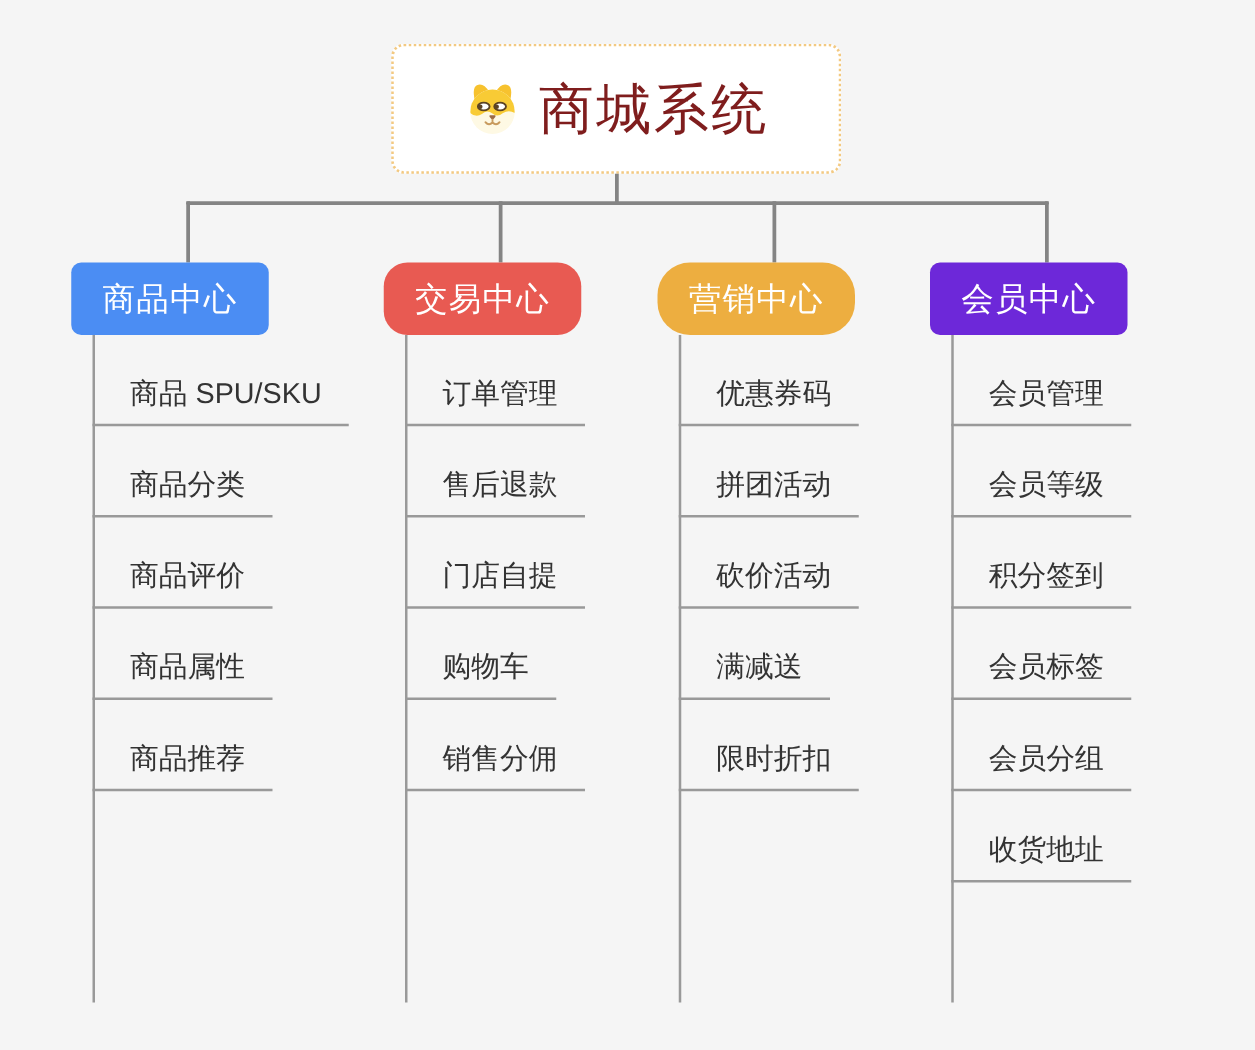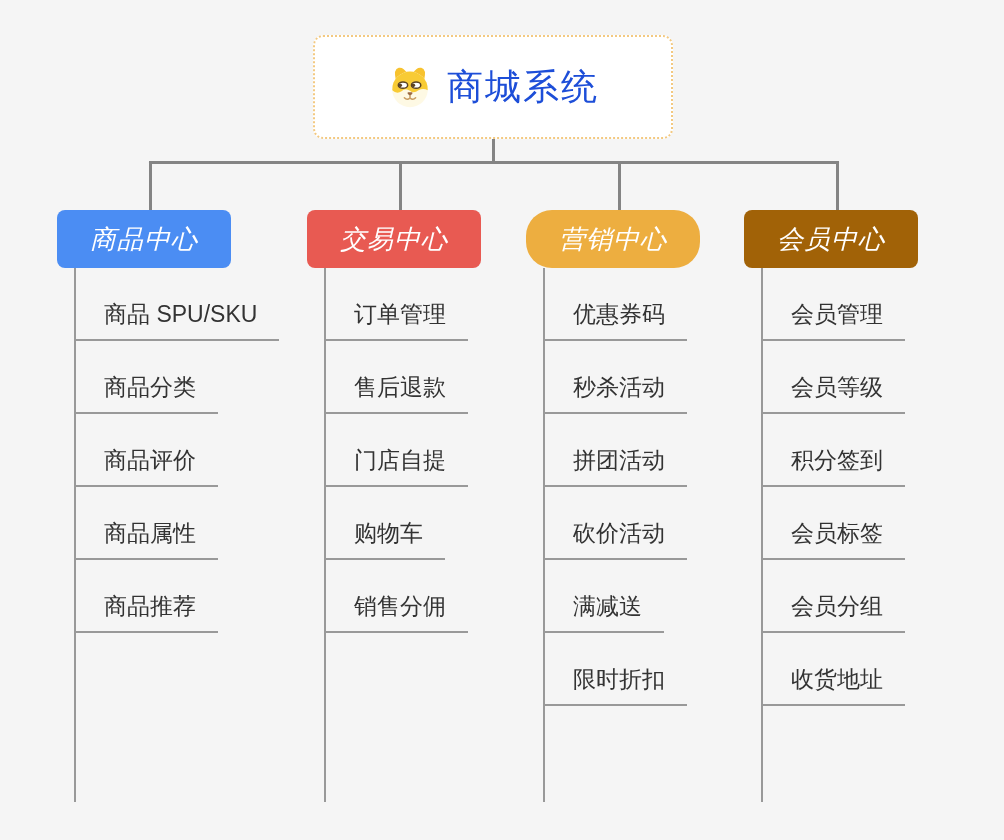--- a/index.html
+++ b/index.html
@@ -14,36 +14,36 @@
   
   .root-node{
     position:absolute;left:313px;top:35px;width:360px;height:104px;
     box-sizing:border-box;
     background:#ffffff;
     border:2px dotted #f3c981;
     border-radius:10px;
     display:flex;align-items:center;justify-content:center;gap:14px;
   }
   .root-title{
-    font-size:36px;color:#1d4ed8;letter-spacing:2px;white-space:nowrap;
+    font-size:44px;color:#7f1d1d;letter-spacing:2px;white-space:nowrap;
   }
   .dog{display:inline-flex;line-height:0;}
 
   
   .cline{position:absolute;background:#848484;}
   .root-drop{left:492px;top:139px;width:3px;height:24px;}
   .bus{left:149px;top:161px;width:690px;height:3px;border-radius:2px;}
   .drop{top:161px;width:3px;height:49px;}
 
   
   .col{position:absolute;top:210px;width:240px;}
   .head{
-    width:174px;height:58px;line-height:58px;
+    width:158px;height:58px;line-height:58px;
     border-radius:8px;text-align:center;
-    color:#ffffff;font-size:26px;letter-spacing:1px;font-style:italic;
+    color:#ffffff;font-size:26px;letter-spacing:1px;
   }
   .trunk{
     position:absolute;left:17px;top:58px;width:2px;height:534px;
     background:#999999;
   }
   .leaves{list-style:none;margin:0;padding:0;}
   .leaf{
     height:73px;padding-left:17px;
     display:flex;align-items:flex-end;
   }
@@ -105,21 +105,21 @@
       <li class="leaf">
           <span class="leaf-label">商品属性</span>
         </li>
       <li class="leaf">
           <span class="leaf-label">商品推荐</span>
         </li>
     </ul>
   </div>
 
   <div class="col" style="left:307px">
-    <div class="head" style="background-color: rgb(232, 90, 82);">交易中心</div>
+    <div class="head" style="background-color: rgb(232, 90, 82); border-radius: 19px;">交易中心</div>
     <div class="trunk"></div>
     <ul class="leaves">
       <li class="leaf">
           <span class="leaf-label">订单管理</span>
         </li>
       <li class="leaf">
           <span class="leaf-label">售后退款</span>
         </li>
       <li class="leaf">
           <span class="leaf-label">门店自提</span>
@@ -134,39 +134,36 @@
   </div>
 
   <div class="col" style="left:526px">
     <div class="head" style="background-color: rgb(237, 174, 64); border-radius: 26px;">营销中心</div>
     <div class="trunk"></div>
     <ul class="leaves">
       <li class="leaf">
           <span class="leaf-label">优惠券码</span>
         </li>
       <li class="leaf">
-          <span class="leaf-label">秒杀活动</span>
-        </li>
-      <li class="leaf">
           <span class="leaf-label">拼团活动</span>
         </li>
       <li class="leaf">
           <span class="leaf-label">砍价活动</span>
         </li>
       <li class="leaf">
           <span class="leaf-label">满减送</span>
         </li>
       <li class="leaf">
           <span class="leaf-label">限时折扣</span>
         </li>
     </ul>
   </div>
 
   <div class="col" style="left:744px">
-    <div class="head" style="background-color: #a16207;">会员中心</div>
+    <div class="head" style="background-color: #6d28d9;">会员中心</div>
     <div class="trunk"></div>
     <ul class="leaves">
       <li class="leaf">
           <span class="leaf-label">会员管理</span>
         </li>
       <li class="leaf">
           <span class="leaf-label">会员等级</span>
         </li>
       <li class="leaf">
           <span class="leaf-label">积分签到</span>

